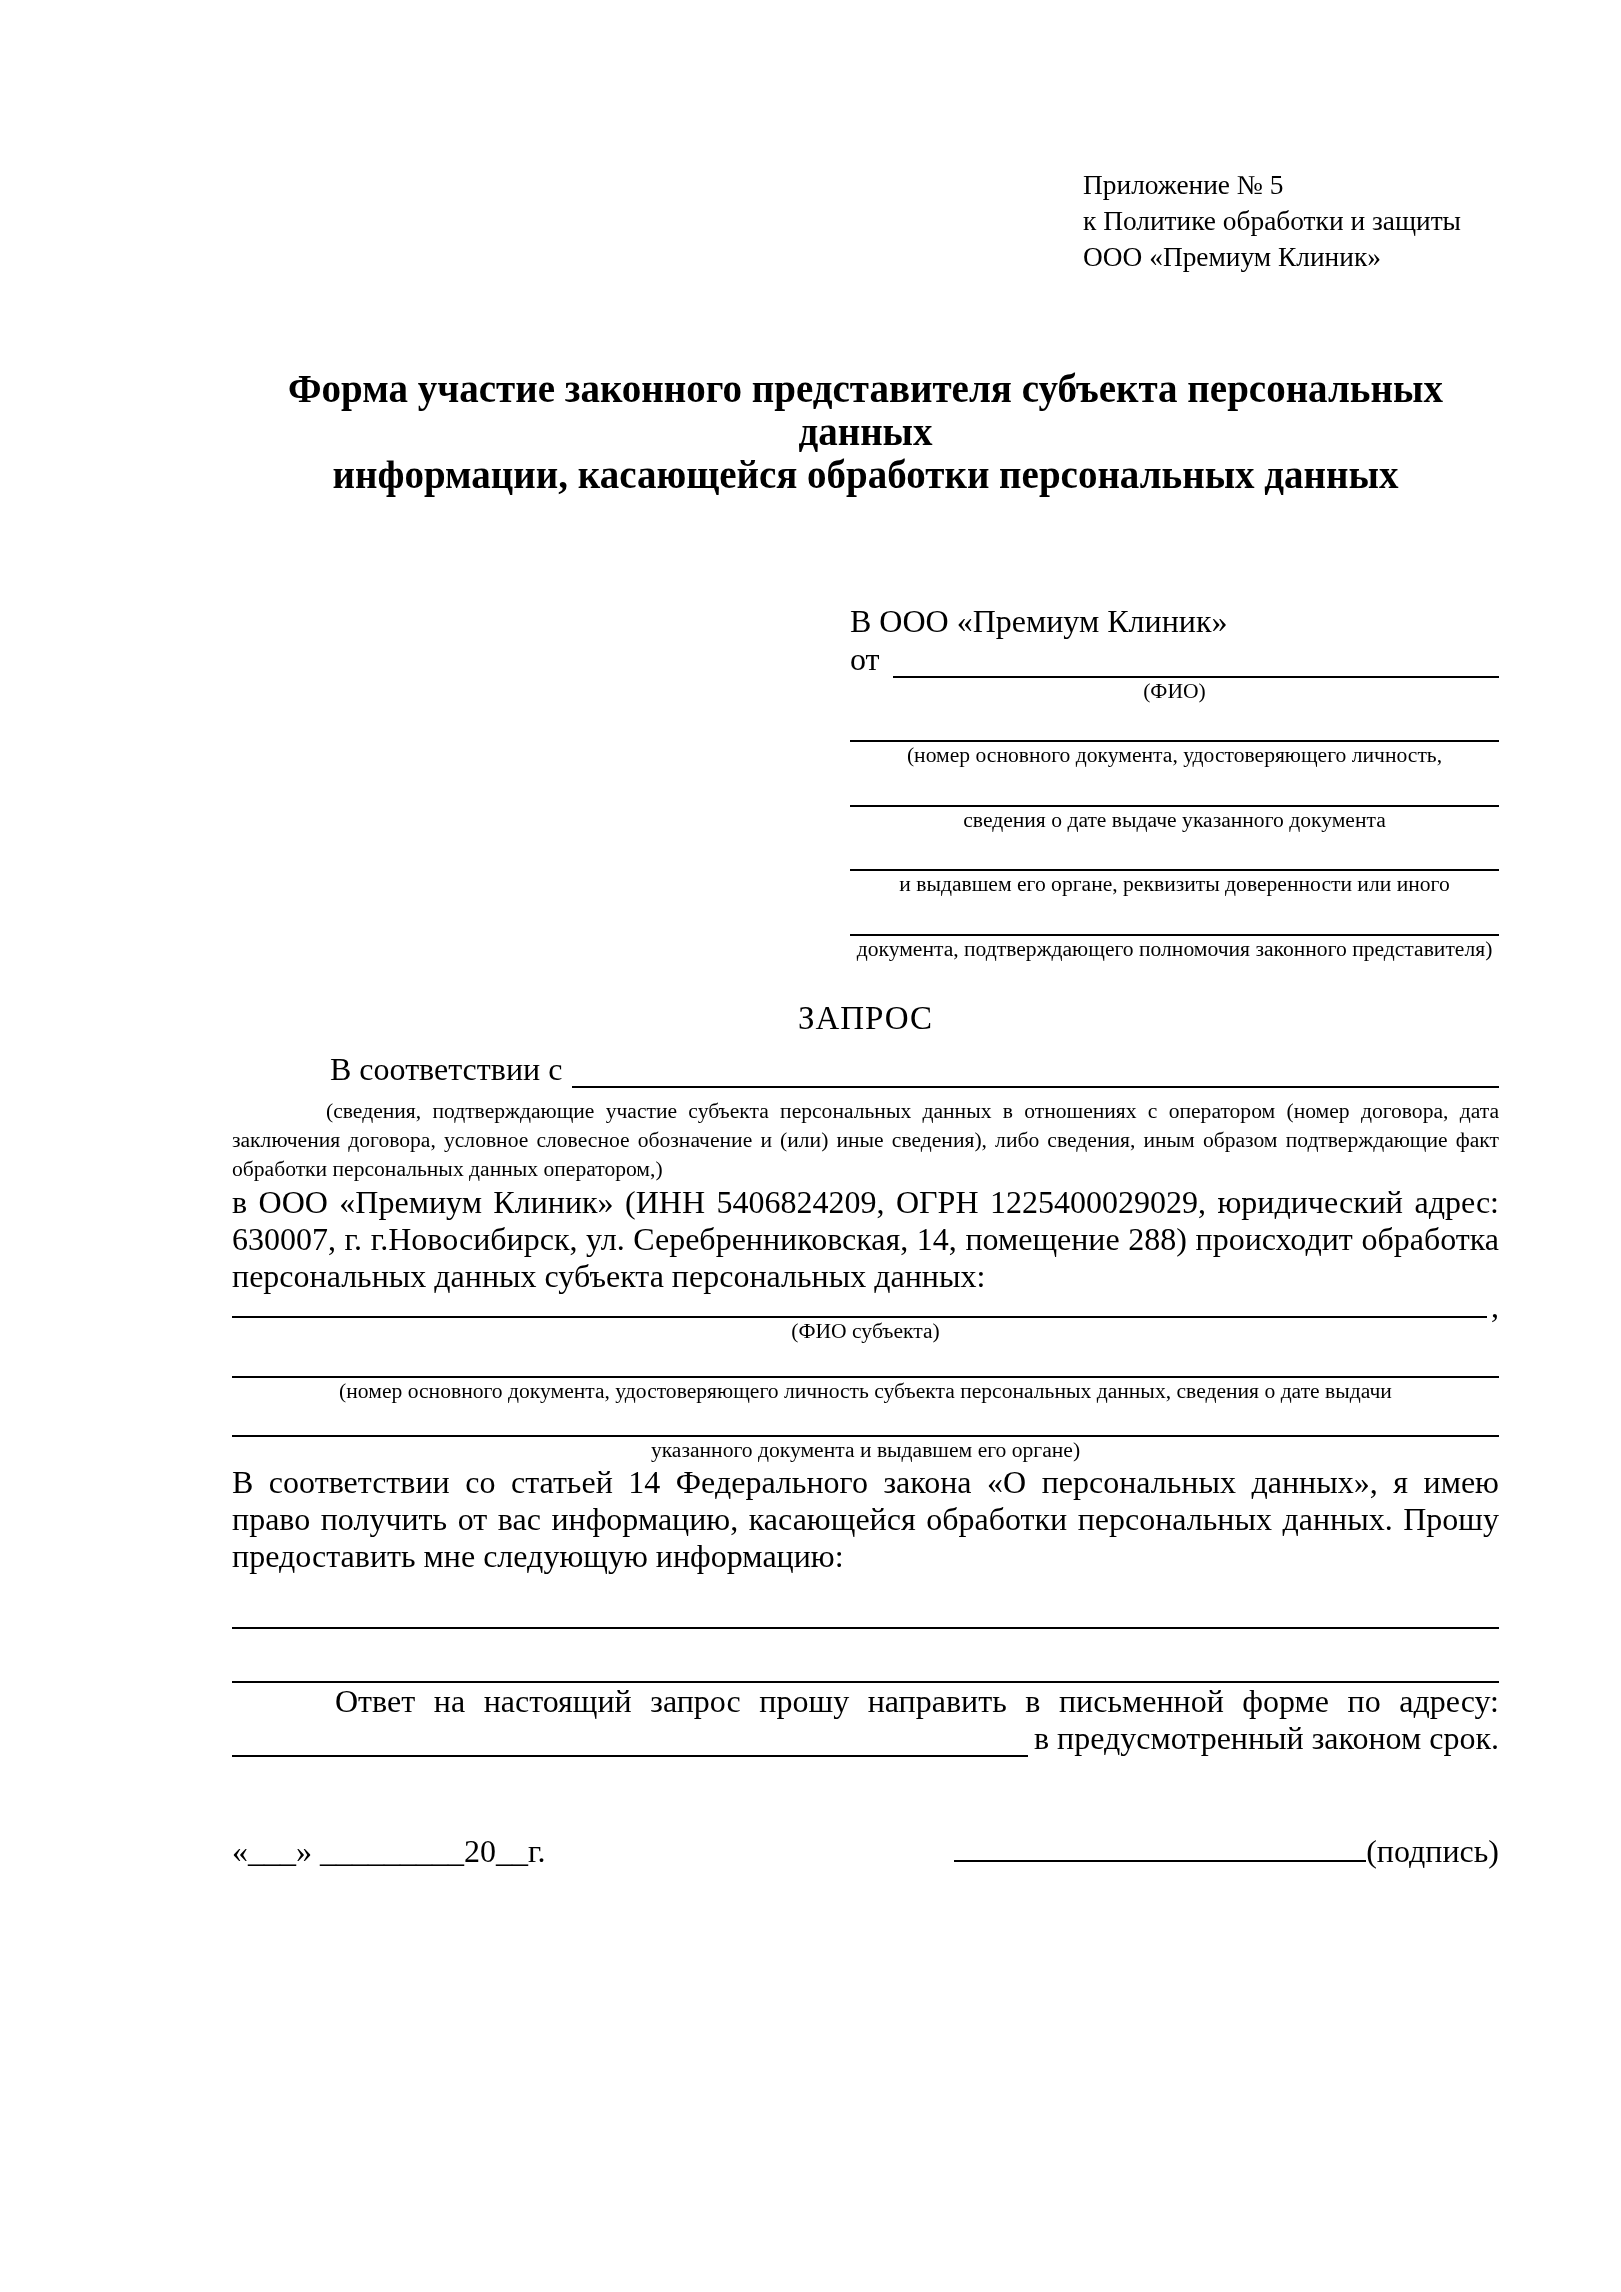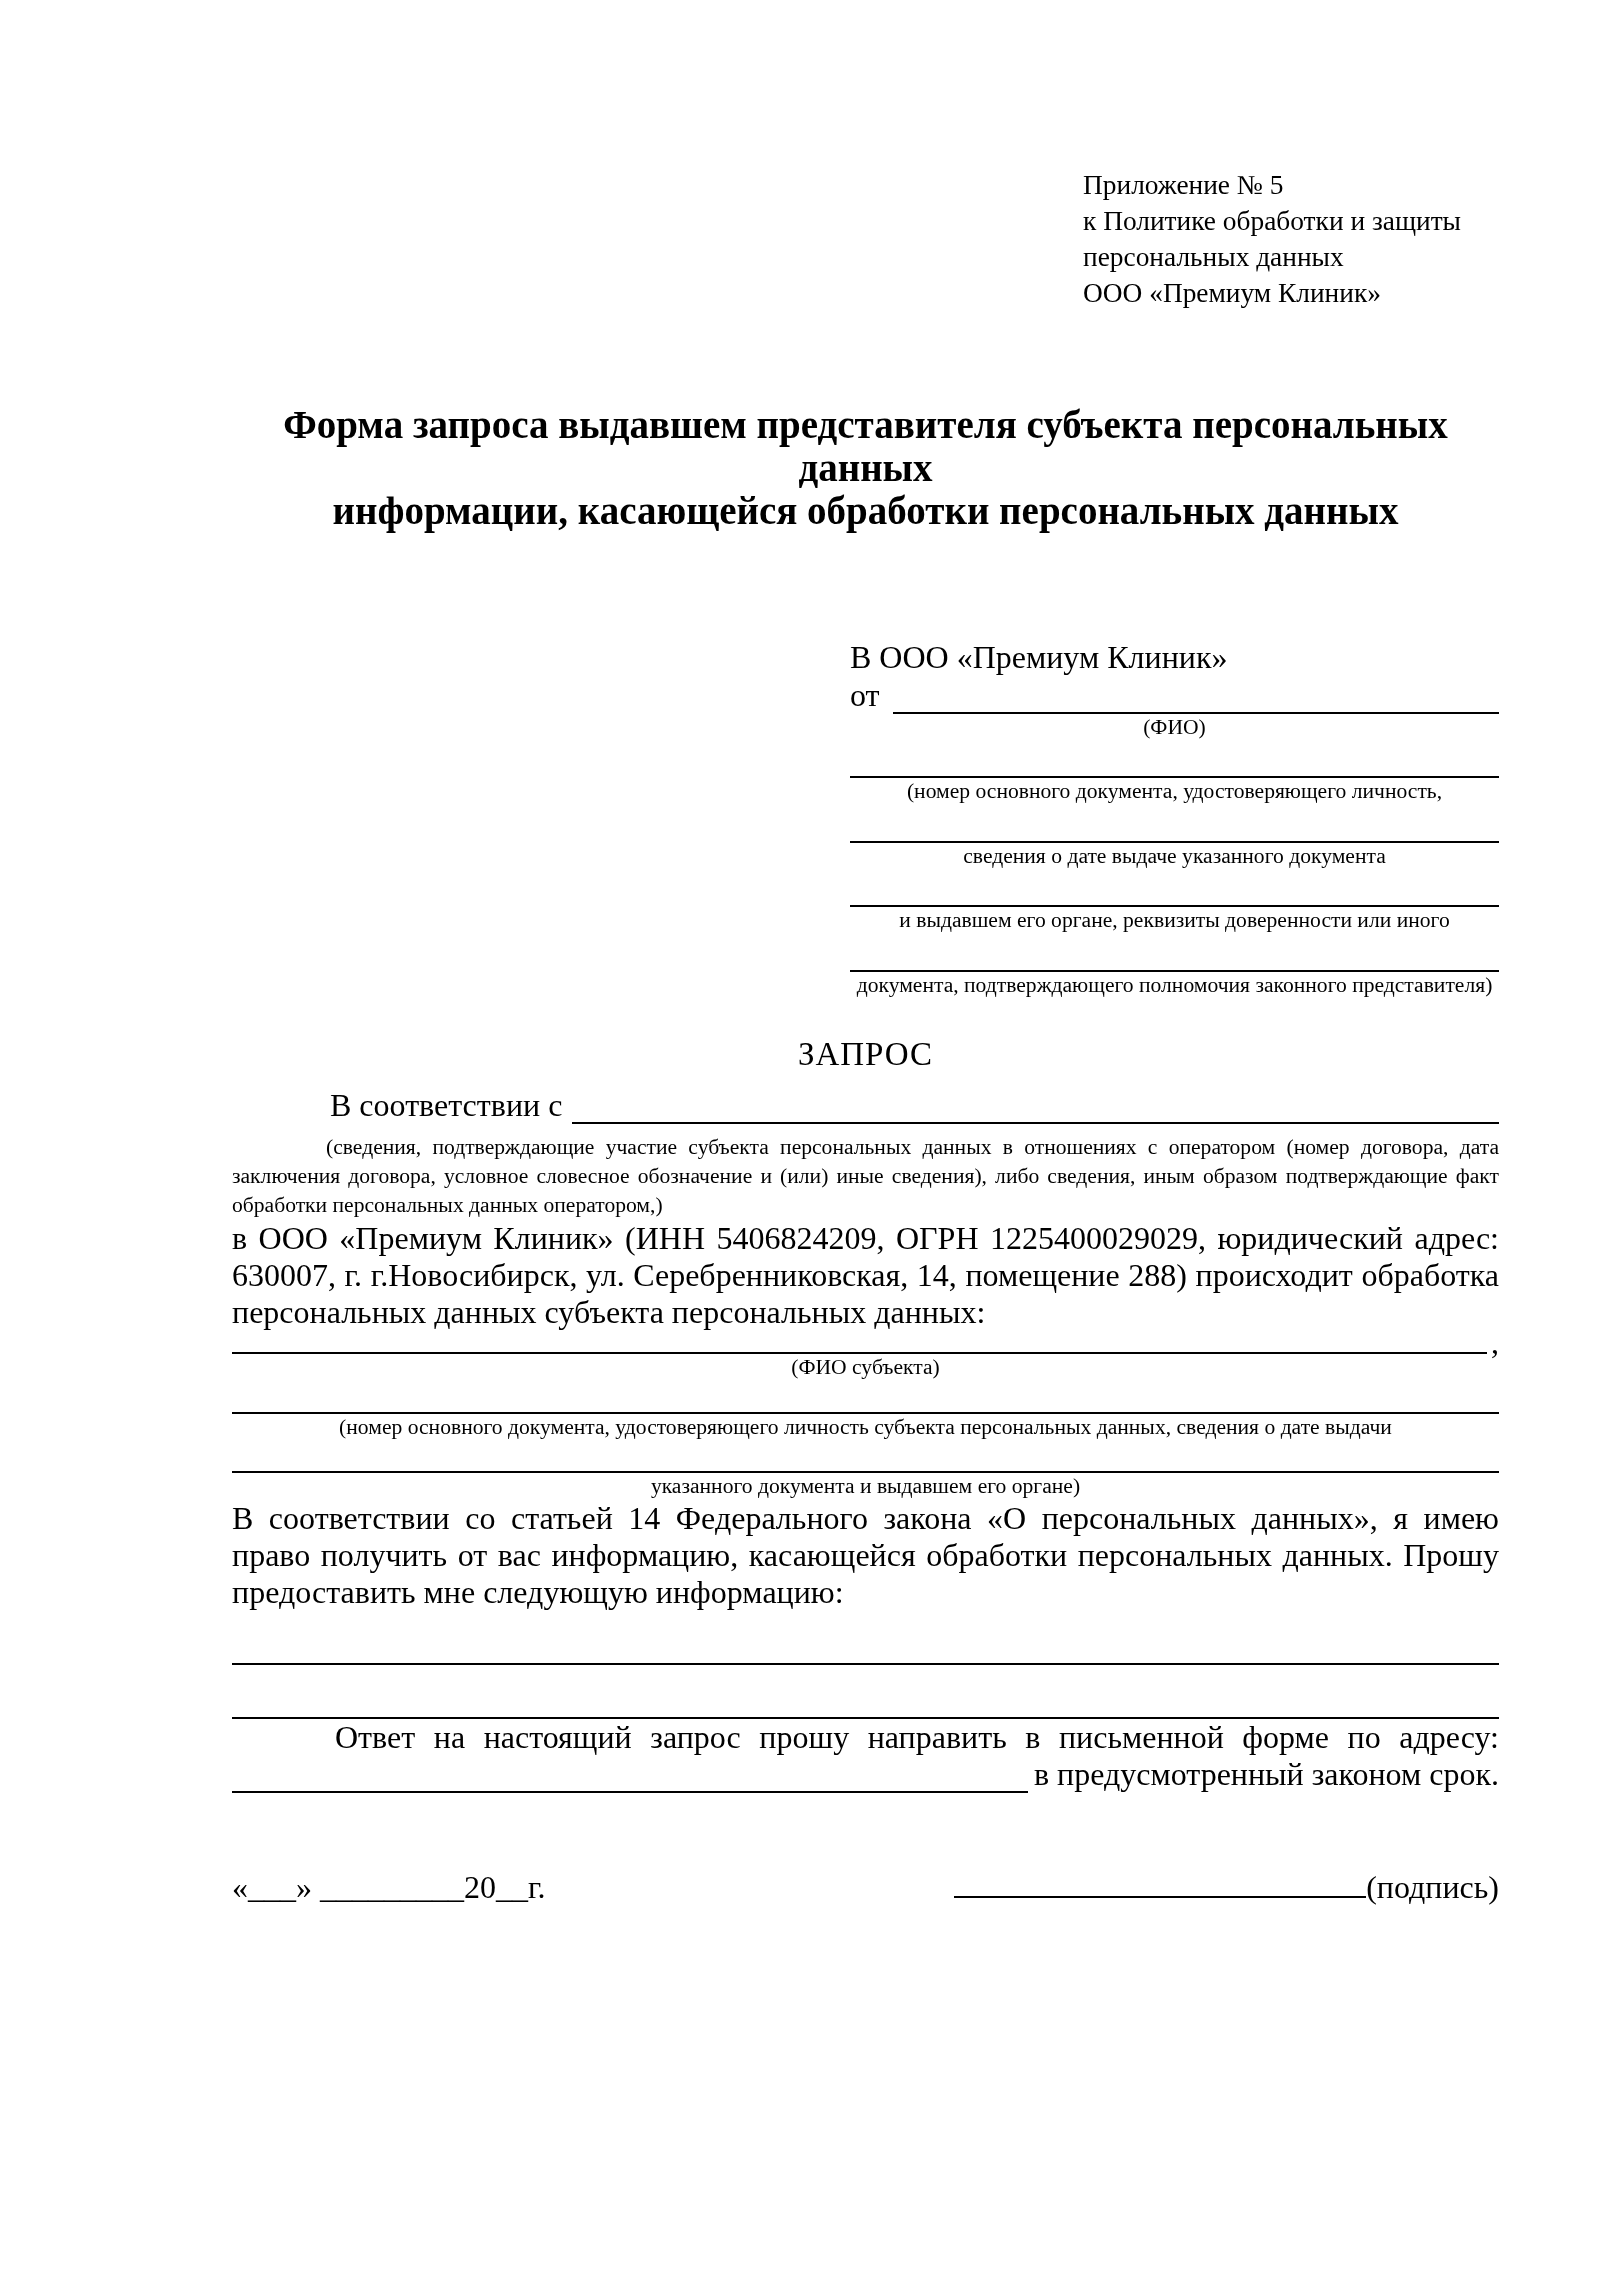--- a/index.html
+++ b/index.html
@@ -141,26 +141,25 @@
   }
 </style>
 </head>
 <body>
 
 <div class="page">
 
   <div class="appendix">
     <div>Приложение № 5</div>
     <div>к Политике обработки и защиты</div>
-    <div>персональных данных</div>
     <div>ООО «Премиум Клиник»</div>
   </div>
 
   <div class="doc-title">
-    <div>Форма запроса выдавшем представителя субъекта персональных данных</div>
+    <div>Форма участие законного представителя субъекта персональных данных</div>
     <div>информации, касающейся обработки персональных данных</div>
   </div>
 
   <div class="addressee">
     <div class="addr-to">В ООО «Премиум Клиник»</div>
     <div class="flex-row addr-from">
       <span class="lbl">от</span>
       <span class="fill-line"></span>
     </div>
     <div class="cap">(ФИО)</div>

